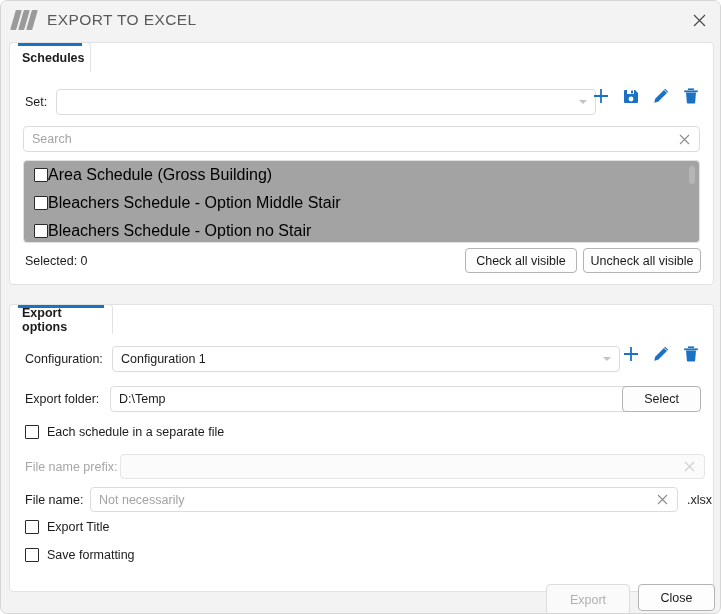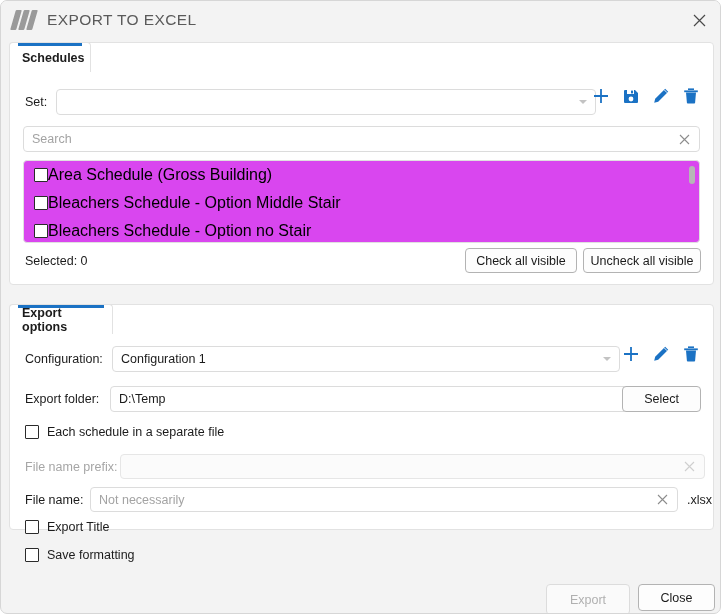--- a/index.html
+++ b/index.html
@@ -99,21 +99,21 @@
   .panel-tab span {
     font-size: 12.5px;
     font-weight: bold;
     color: #1b1b1b;
   }
 
   #schedules-panel { left: 8px; top: 41px; width: 705px; height: 243px; padding-left: 41px; }
   #schedules-panel .panel-tab { width: 82px; }
   #schedules-panel .panel-tab .accent { width: 64px; }
 
-  #export-panel { left: 8px; top: 303px; width: 705px; height: 226px; }
+  #export-panel { left: 8px; top: 303px; width: 705px; height: 288px; }
   #export-panel .panel-tab { width: 104px; }
   #export-panel .panel-tab .accent { width: 86px; }
 
   
   .lbl {
     font-size: 12.5px;
     color: #1b1b1b;
   }
   .lbl.disabled { color: #a6a6a6; }
 
@@ -181,21 +181,21 @@
 
   .tools { position: absolute; left: 582px; top: 44px; display: flex; align-items: center; gap: 12px; }
 
   #search-field { position: absolute; left: 13px; top: 83px; width: 677px; height: 26px; }
 
   .listbox {
     position: absolute;
     left: 13px; top: 117px;
     width: 677px; height: 83px;
     box-sizing: border-box;
-    background: #d946ef;
+    background: #a3a3a3;
     border: 1px solid #e0e0e0;
     border-radius: 4px;
     overflow: hidden;
   }
   .listrow {
     display: flex;
     align-items: center;
     height: 28px;
     padding-left: 10px;
   }

